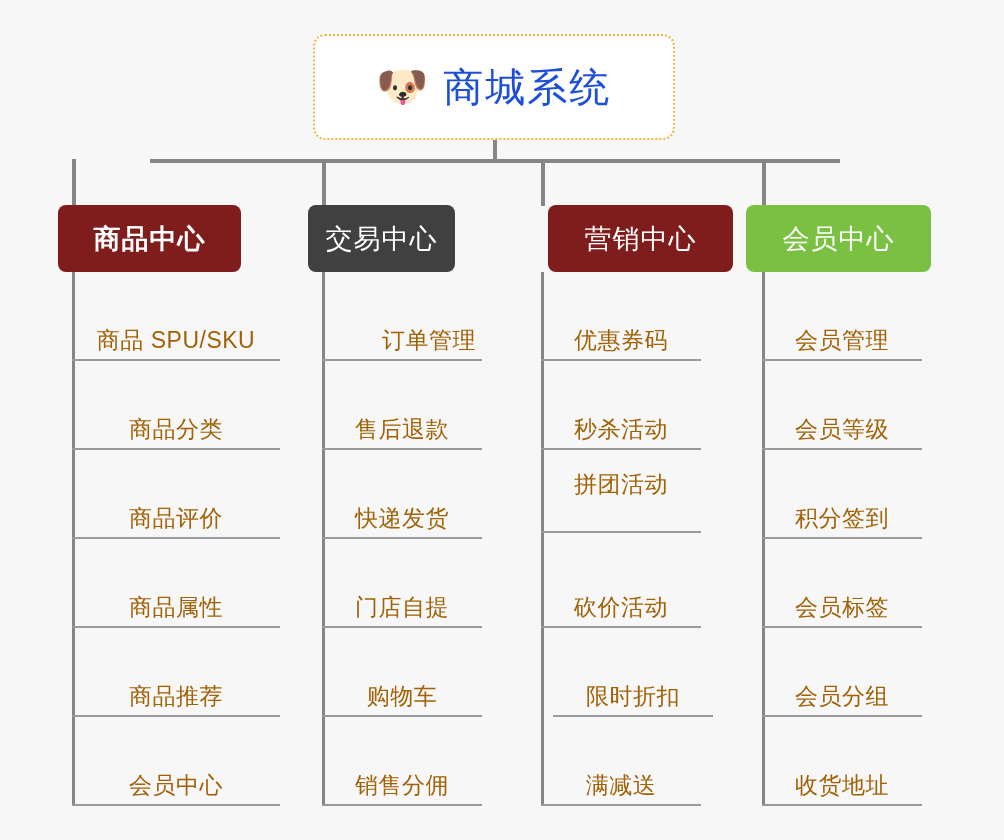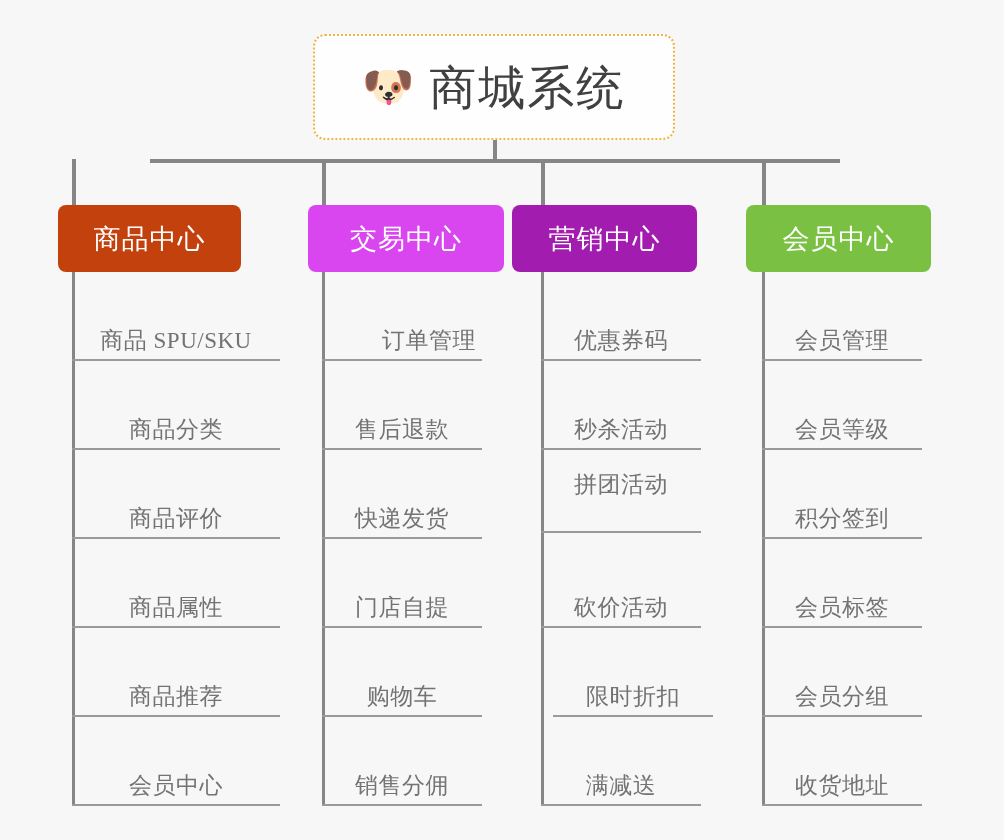--- a/index.html
+++ b/index.html
@@ -34,22 +34,22 @@
     align-items: center;
     justify-content: center;
     gap: 14px;
   }
   .root-emoji {
     font-size: 42px;
     line-height: 1;
     display: block;
   }
   .root-title {
-    font-size: 47px;
-    color: #404040;
+    font-size: 40px;
+    color: #1d4ed8;
     letter-spacing: 2px;
     line-height: 1;
     white-space: nowrap;
   }
 
   
   .conn {
     position: absolute;
     background: #868686;
   }
@@ -105,44 +105,43 @@
     box-sizing: border-box;
     border-bottom: 2px solid #9a9a9a;
     height: 89px;
     display: flex;
     align-items: flex-end;
     justify-content: center;
     padding-bottom: 4px;
   }
   .leaf-label {
     font-size: 23px;
-    color: #737373;
+    color: #a16207;
     white-space: nowrap;
     letter-spacing: 0.5px;
     line-height: 1.1;
     padding: 0 6px 2px 6px;
-    font-family: Liberation Serif, serif;
   }
 </style>
 </head>
 <body>
 
 <div id="chart">
 
   <div class="root-node">
     <span class="root-emoji">🐶</span>
     <span class="root-title">商城系统</span>
   </div>
 
   <div class="conn conn-v-root"></div>
   <div class="conn conn-h-bus"></div>
 
   <div id="branch-layer">
       <div class="conn conn-v-branch" style="left: 72px;"></div>
-      <div class="cat-box" style="left: 58px; width: 183px; background: #c2410c;">
+      <div class="cat-box" style="left: 58px; width: 183px; background: #7f1d1d; font-weight: bold;">
         <span>商品中心</span>
       </div>
       <div class="leaf-col" style="left: 72px;">
         <div class="leaf-spine" style="height: 534px;"></div>
         <div class="leaf-item" style="top: 0px; width: 208px;">
           <span class="leaf-label">商品 SPU/SKU</span>
         </div>
         <div class="leaf-item" style="top: 89px; width: 208px; align-items: flex-end;">
           <span class="leaf-label">商品分类</span>
         </div>
@@ -153,21 +152,21 @@
           <span class="leaf-label">商品属性</span>
         </div>
         <div class="leaf-item" style="top: 356px; width: 208px;">
           <span class="leaf-label">商品推荐</span>
         </div>
         <div class="leaf-item" style="top: 445px; width: 208px;">
           <span class="leaf-label">会员中心</span>
         </div>
       </div>
       <div class="conn conn-v-branch" style="left: 322px;"></div>
-      <div class="cat-box" style="left: 308px; width: 196px; background: #d946ef;">
+      <div class="cat-box" style="left: 308px; width: 147px; background: #404040;">
         <span>交易中心</span>
       </div>
       <div class="leaf-col" style="left: 322px;">
         <div class="leaf-spine" style="height: 534px;"></div>
         <div class="leaf-item" style="top: 0px; width: 160px; justify-content: flex-end;">
           <span class="leaf-label">订单管理</span>
         </div>
         <div class="leaf-item" style="top: 89px; width: 160px;">
           <span class="leaf-label">售后退款</span>
         </div>
@@ -178,21 +177,21 @@
           <span class="leaf-label">门店自提</span>
         </div>
         <div class="leaf-item" style="top: 356px; width: 160px;">
           <span class="leaf-label">购物车</span>
         </div>
         <div class="leaf-item" style="top: 445px; width: 160px;">
           <span class="leaf-label">销售分佣</span>
         </div>
       </div>
       <div class="conn conn-v-branch" style="left: 541px;"></div>
-      <div class="cat-box" style="left: 512px; width: 185px; background: #a21caf;">
+      <div class="cat-box" style="left: 548px; width: 185px; background: #7f1d1d;">
         <span>营销中心</span>
       </div>
       <div class="leaf-col" style="left: 541px;">
         <div class="leaf-spine" style="height: 534px;"></div>
         <div class="leaf-item" style="top: 0px; width: 160px; justify-content: center;">
           <span class="leaf-label">优惠券码</span>
         </div>
         <div class="leaf-item" style="top: 89px; width: 160px;">
           <span class="leaf-label">秒杀活动</span>
         </div>

